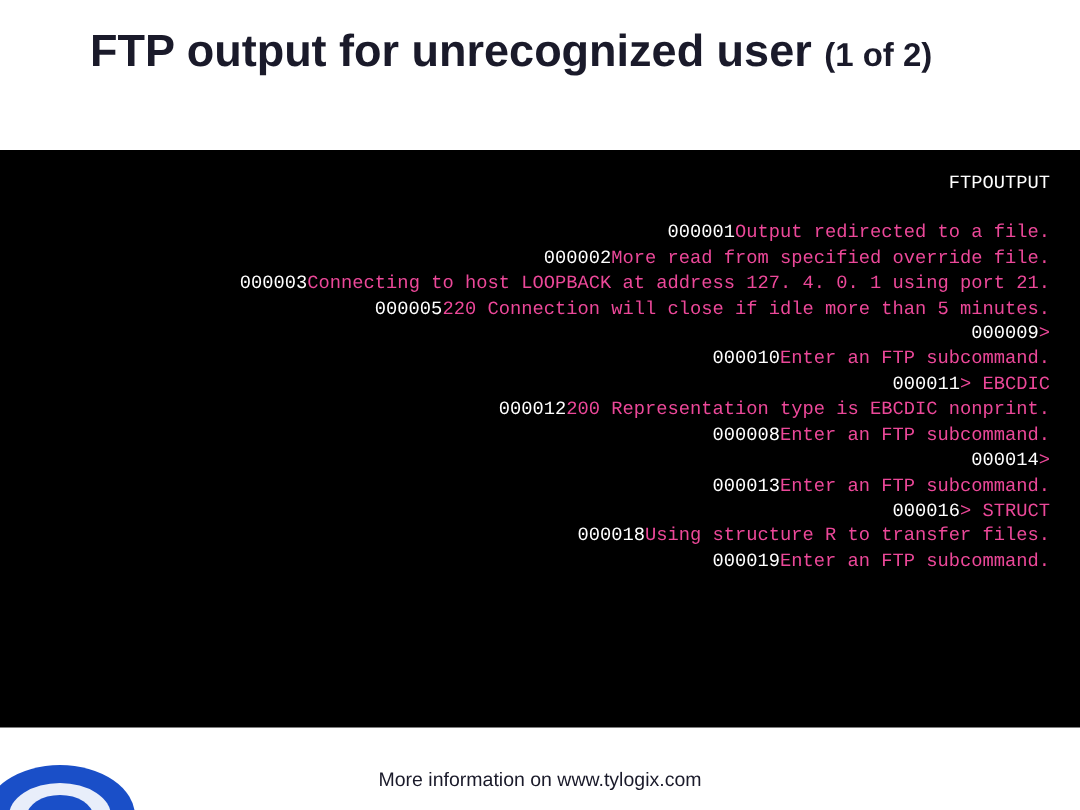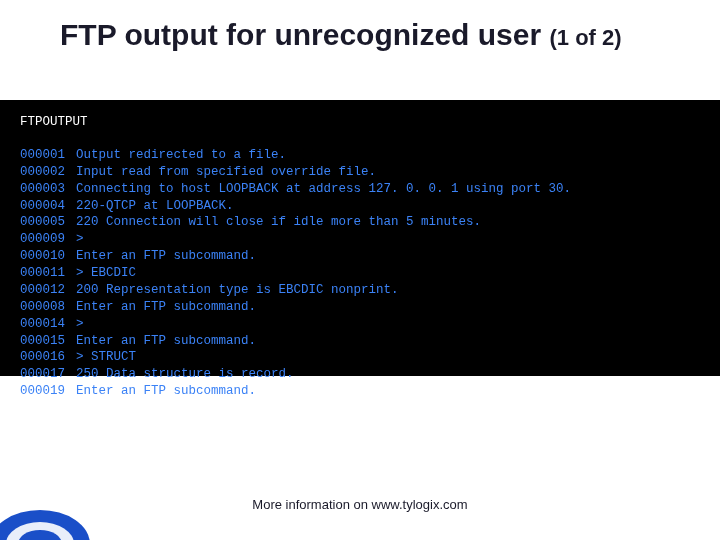--- a/index.html
+++ b/index.html
@@ -26,40 +26,41 @@
     .terminal {
       position: absolute;
       left: 0;
       right: 0;
       top: 100px;
       background: #000;
       padding: 14px 20px 18px 20px;
       font-family: "Courier New", Courier, monospace;
       font-size: 12.5px;
       line-height: 1.35;
-      height: 276px;
+      height: 385px;
+      text-align: right;
     }
     .term-header {
       color: #fff;
       margin-bottom: 16px;
     }
     .term-row {
       white-space: pre;
     }
     .lineno {
-      color: #3b82f6;
+      color: #ffffff;
       display: inline-block;
       width: 56px;
     }
     .msg {
-      color: #3b82f6;
+      color: #ec4899;
     }
     .footer {
       position: absolute;
-      bottom: 28px;
+      bottom: 13px;
       left: 0;
       right: 0;
       display: flex;
       justify-content: center;
       align-items: center;
     }
     .footer-text {
       font-size: 13px;
       color: #1a1a2a;
     }
@@ -77,33 +78,32 @@
 <body>
 
 <h1 class="title">
   <span>FTP output for unrecognized user </span><span class="title-sub">(1 of 2)</span>
 </h1>
 
 <div class="terminal">
   <div class="term-header">FTPOUTPUT</div>
   <div id="term-lines">
       <div class="term-row"><span class="lineno">000001</span><span class="msg">Output redirected to a file.</span></div>
-      <div class="term-row"><span class="lineno">000002</span><span class="msg">Input read from specified override file.</span></div>
-      <div class="term-row"><span class="lineno">000003</span><span class="msg">Connecting to host LOOPBACK at address 127. 0. 0. 1 using port 30.</span></div>
-      <div class="term-row"><span class="lineno">000004</span><span class="msg">220-QTCP at LOOPBACK.</span></div>
+      <div class="term-row"><span class="lineno">000002</span><span class="msg">More read from specified override file.</span></div>
+      <div class="term-row"><span class="lineno">000003</span><span class="msg">Connecting to host LOOPBACK at address 127. 4. 0. 1 using port 21.</span></div>
       <div class="term-row"><span class="lineno">000005</span><span class="msg">220 Connection will close if idle more than 5 minutes.</span></div>
       <div class="term-row"><span class="lineno">000009</span><span class="msg">&gt;</span></div>
       <div class="term-row"><span class="lineno">000010</span><span class="msg">Enter an FTP subcommand.</span></div>
       <div class="term-row"><span class="lineno">000011</span><span class="msg">&gt; EBCDIC</span></div>
       <div class="term-row"><span class="lineno">000012</span><span class="msg">200 Representation type is EBCDIC nonprint.</span></div>
       <div class="term-row"><span class="lineno">000008</span><span class="msg">Enter an FTP subcommand.</span></div>
       <div class="term-row"><span class="lineno">000014</span><span class="msg">&gt;</span></div>
-      <div class="term-row"><span class="lineno">000015</span><span class="msg">Enter an FTP subcommand.</span></div>
+      <div class="term-row"><span class="lineno">000013</span><span class="msg">Enter an FTP subcommand.</span></div>
       <div class="term-row"><span class="lineno">000016</span><span class="msg">&gt; STRUCT</span></div>
-      <div class="term-row"><span class="lineno">000017</span><span class="msg">250 Data structure is record.</span></div>
+      <div class="term-row"><span class="lineno">000018</span><span class="msg">Using structure R to transfer files.</span></div>
       <div class="term-row"><span class="lineno">000019</span><span class="msg">Enter an FTP subcommand.</span></div>
     </div>
 </div>
 
 <div class="footer">
   <span class="footer-text">More information on www.tylogix.com</span>
 </div>
 
 <div class="logo">
   <svg width="90" height="36" viewBox="0 0 90 36">

